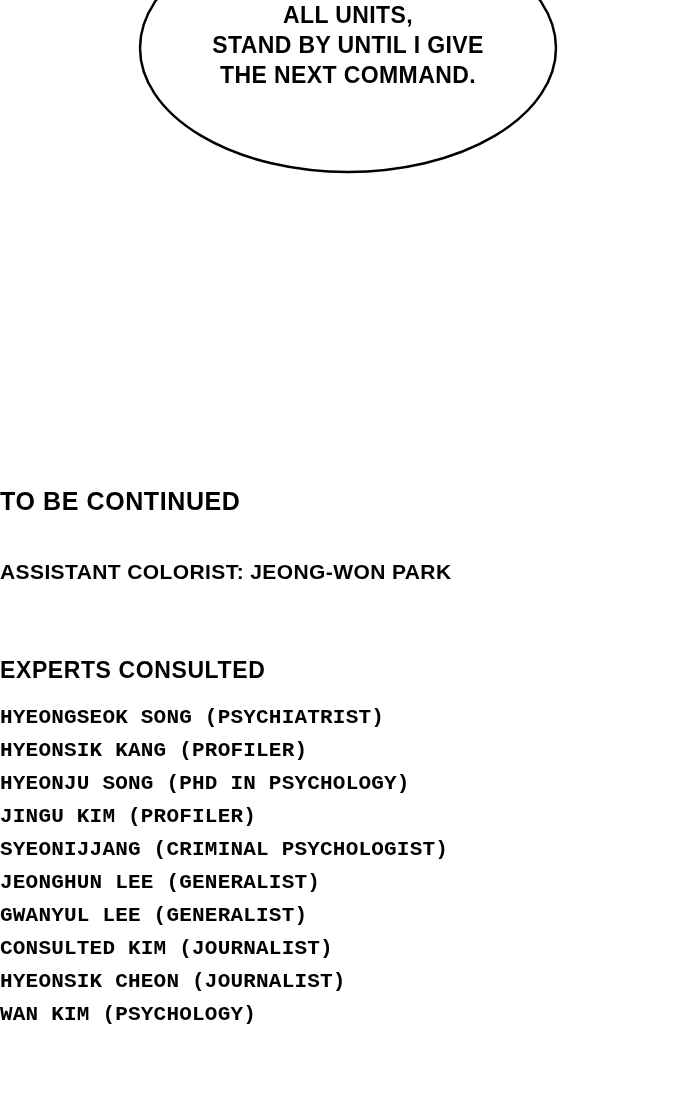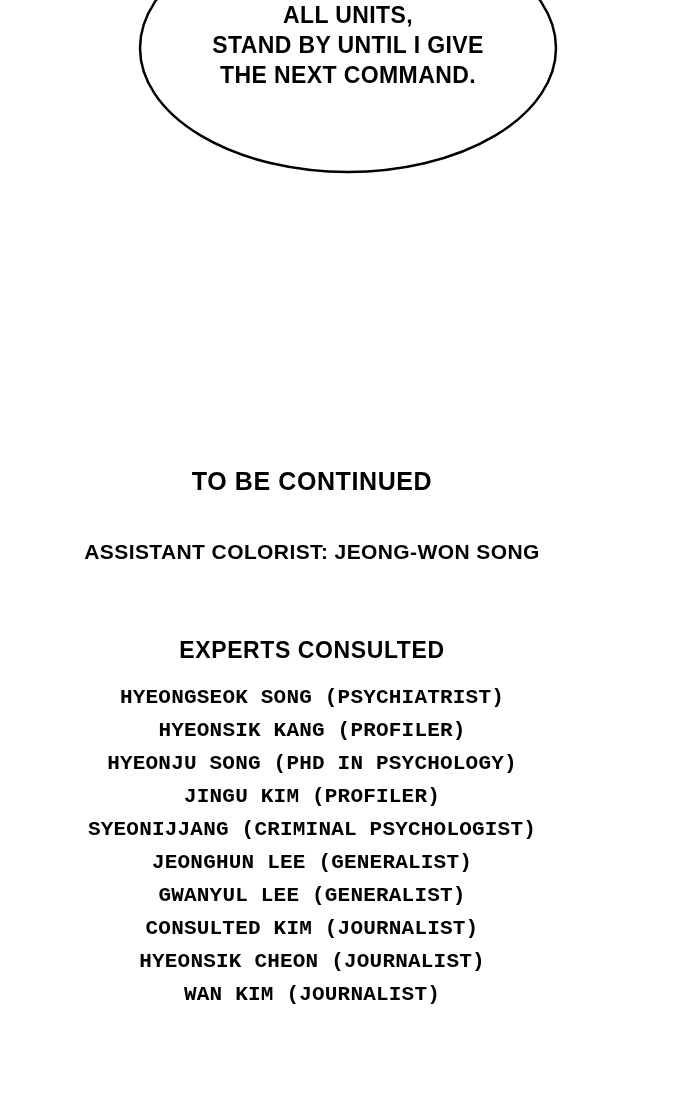--- a/index.html
+++ b/index.html
@@ -41,23 +41,23 @@
     line-height: 30px;
     font-weight: 700;
     letter-spacing: 0.4px;
     white-space: pre-line;
   }
 
   
   #credits {
     position: absolute;
     left: 0;
-    top: 464px;
+    top: 484px;
     width: 624px;
-    text-align: center;
+    text-align: left;
   }
   .to-be-continued {
     font-size: 25px;
     font-weight: 700;
     letter-spacing: 0.6px;
     line-height: 34px;
   }
   .assistant-line {
     margin-top: 40px;
     font-size: 21px;
@@ -91,27 +91,27 @@
   <svg viewBox="0 0 420 252" xmlns="http://www.w3.org/2000/svg">
     <ellipse cx="210" cy="126" rx="208" ry="124" fill="#ffffff" stroke="#000000" stroke-width="2.5"></ellipse>
   </svg>
   <div id="bubble-text">ALL UNITS,
 STAND BY UNTIL I GIVE
 THE NEXT COMMAND.</div>
 </div>
 
 <div id="credits">
   <div class="to-be-continued">TO BE CONTINUED</div>
-  <div class="assistant-line">ASSISTANT COLORIST: JEONG-WON SONG</div>
+  <div class="assistant-line">ASSISTANT COLORIST: JEONG-WON PARK</div>
   <div class="experts-heading">EXPERTS CONSULTED</div>
   <ul id="experts-list">
     <li>HYEONGSEOK SONG (PSYCHIATRIST)</li>
     <li>HYEONSIK KANG (PROFILER)</li>
     <li>HYEONJU SONG (PHD IN PSYCHOLOGY)</li>
     <li>JINGU KIM (PROFILER)</li>
     <li>SYEONIJJANG (CRIMINAL PSYCHOLOGIST)</li>
     <li>JEONGHUN LEE (GENERALIST)</li>
     <li>GWANYUL LEE (GENERALIST)</li>
     <li>CONSULTED KIM (JOURNALIST)</li>
     <li>HYEONSIK CHEON (JOURNALIST)</li>
-    <li>WAN KIM (JOURNALIST)</li>
+    <li>WAN KIM (PSYCHOLOGY)</li>
   </ul>
 </div>
 
 </body></html>

